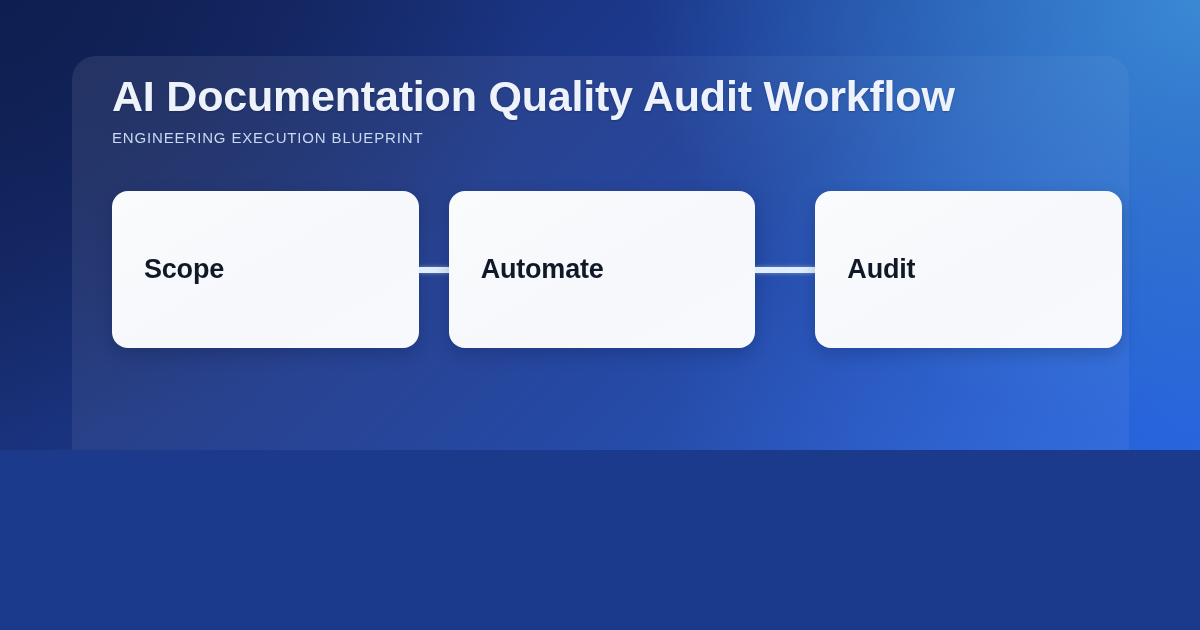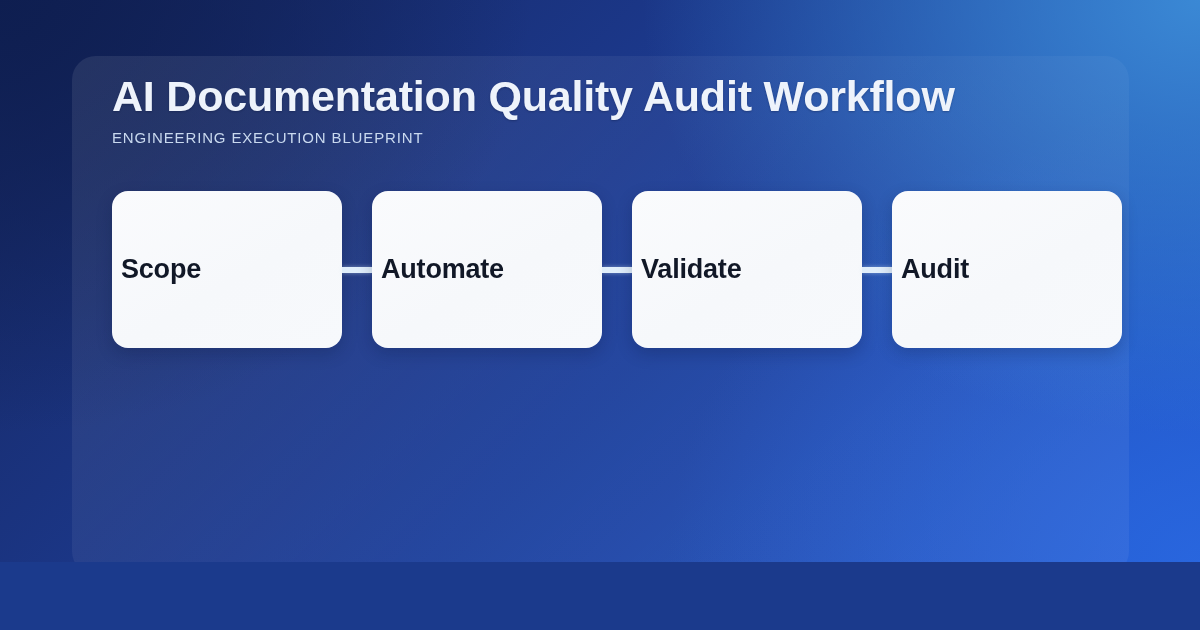--- a/index.html
+++ b/index.html
@@ -10,21 +10,21 @@
     width: 1200px;
     height: 630px;
     overflow: hidden;
     font-family: "Liberation Sans", sans-serif;
     background: #1b3a8c;
   }
 
   .stage {
     position: relative;
     width: 1200px;
-    height: 562px;
+    height: 450px;
     background:
       radial-gradient(ellipse 900px 700px at 100% 0%, rgba(60,140,215,0.95) 0%, rgba(60,140,215,0) 62%),
       radial-gradient(ellipse 820px 680px at 100% 100%, rgba(42,104,225,0.85) 0%, rgba(42,104,225,0) 65%),
       radial-gradient(ellipse 760px 620px at 0% 0%, rgba(14,30,80,0.98) 0%, rgba(14,30,80,0) 70%),
       linear-gradient(135deg, #16255c 0%, #1c3a90 45%, #2158cc 100%);
     overflow: hidden;
   }
 
   .panel {
     position: absolute;
@@ -76,21 +76,21 @@
   }
 
   .step-card {
     flex: 1 1 0;
     background: linear-gradient(150deg, #fafbfd 0%, #f6f8fb 55%, #f7f9fc 100%);
     border-radius: 16px;
     display: flex;
     align-items: center;
     box-shadow: 0 6px 16px rgba(8,20,55,0.22);
     box-sizing: border-box;
-    padding: 0 9px;
+    padding: 0 32px;
     min-width: 0;
   }
 
   .step-label {
     font-size: 27px;
     font-weight: bold;
     color: #111827;
     letter-spacing: -0.2px;
     line-height: 1.1;
     white-space: nowrap;
@@ -158,23 +158,20 @@
       </div>
 
       <div class="connector"></div>
 
       <div class="step-card">
         <span class="step-label">Automate</span>
       </div>
 
       <div class="connector"></div>
 
-      <div class="step-card">
-        <span class="step-label">Validate</span>
-      </div>
 
       <div class="connector"></div>
 
       <div class="step-card">
         <span class="step-label">Audit</span>
       </div>
 
     </div>
 
 

